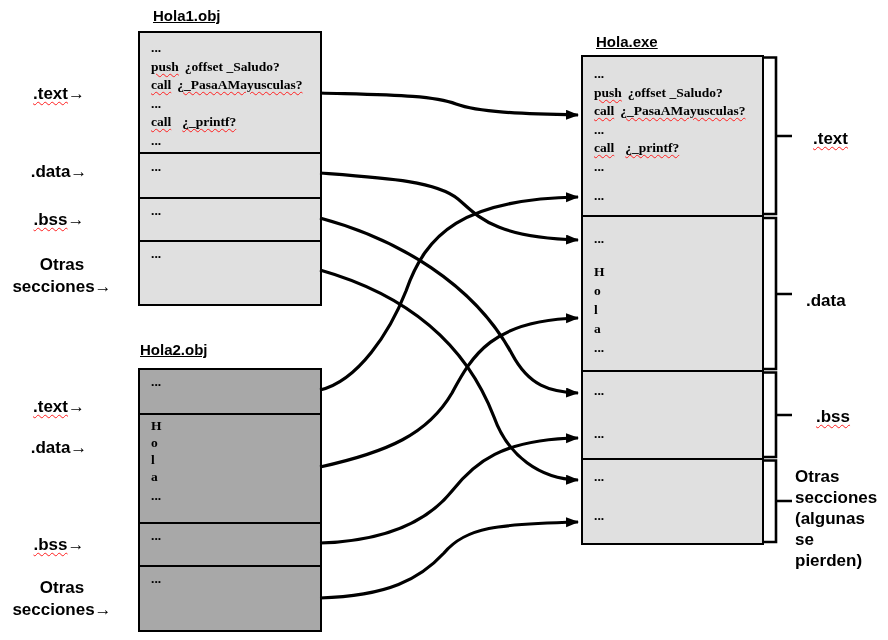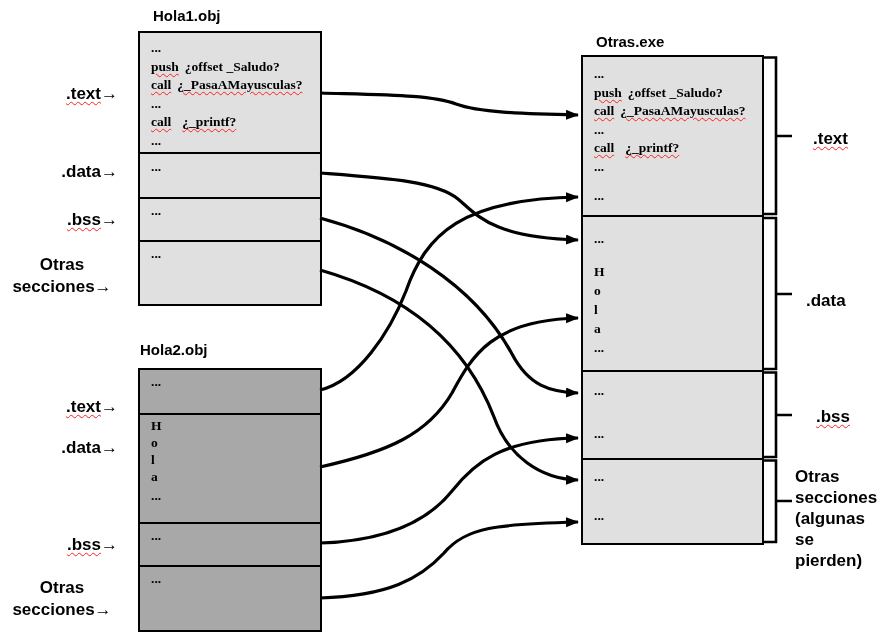--- a/index.html
+++ b/index.html
@@ -24,42 +24,42 @@
   }
   .codeline { white-space:nowrap; }
   .kw { margin-right:6px; }
   .gap2 { margin-left:5px; }
   .sq {
     text-decoration-line:underline; text-decoration-style:wavy;
     text-decoration-color:#ff1f1f; text-decoration-thickness:1px;
     text-underline-offset:2px;
   }
   
-  .boxtitle { position:absolute; font-size:15px; font-weight:bold; color:#000; z-index:3; white-space:nowrap; }
+  .boxtitle { position:absolute; font-size:15px; font-weight:bold; color:#000; z-index:3; white-space:nowrap;text-decoration:underline; }
   .llabel {
     position:absolute; font-size:17px; font-weight:bold; color:#000;
-    text-align:right; width:118px; z-index:3; white-space:nowrap; line-height:20px;
+    text-align:center; width:118px; z-index:3; white-space:nowrap; line-height:20px;
   }
   .llabel-2l { text-align:center; width:124px; line-height:22px; white-space:normal; }
   .rlabel {
     position:absolute; font-size:17px; font-weight:bold; color:#000;
     z-index:3; white-space:pre-line; line-height:21px;
   }
   svg.overlay { position:absolute; left:0; top:0; z-index:2; pointer-events:none; }
   .conn { stroke:#000; stroke-width:3.2; fill:none; }
   .brk  { stroke:#000; stroke-width:2.6; fill:none; }
 </style>
 </head>
 <body>
 
 <div class="abs" style="left:0;top:0;width:888px;height:640px;">
 
   <div class="boxtitle" style="left:153px;top:7px;">Hola1.obj</div>
   <div class="boxtitle" style="left:140px;top:341px;">Hola2.obj</div>
-  <div class="boxtitle" style="left:596px;top:33px;">Otras.exe</div>
+  <div class="boxtitle" style="left:596px;top:33px;">Hola.exe</div>
 
   <div class="objbox fill-light" style="left:138px;top:31px;width:184px;height:275px;">
     <div class="sec code" style="height:119px;padding-top:6px;">
       <div class="codeline">...</div>
       <div class="codeline"><span class="kw sq">push</span><span>¿offset _Saludo?</span></div>
       <div class="codeline"><span class="kw sq">call</span><span class="sq">¿_PasaAMayusculas?</span></div>
       <div class="codeline">...</div>
       <div class="codeline"><span class="kw sq">call</span><span class="sq gap2">¿_printf?</span></div>
       <div class="codeline">...</div>
     </div>

